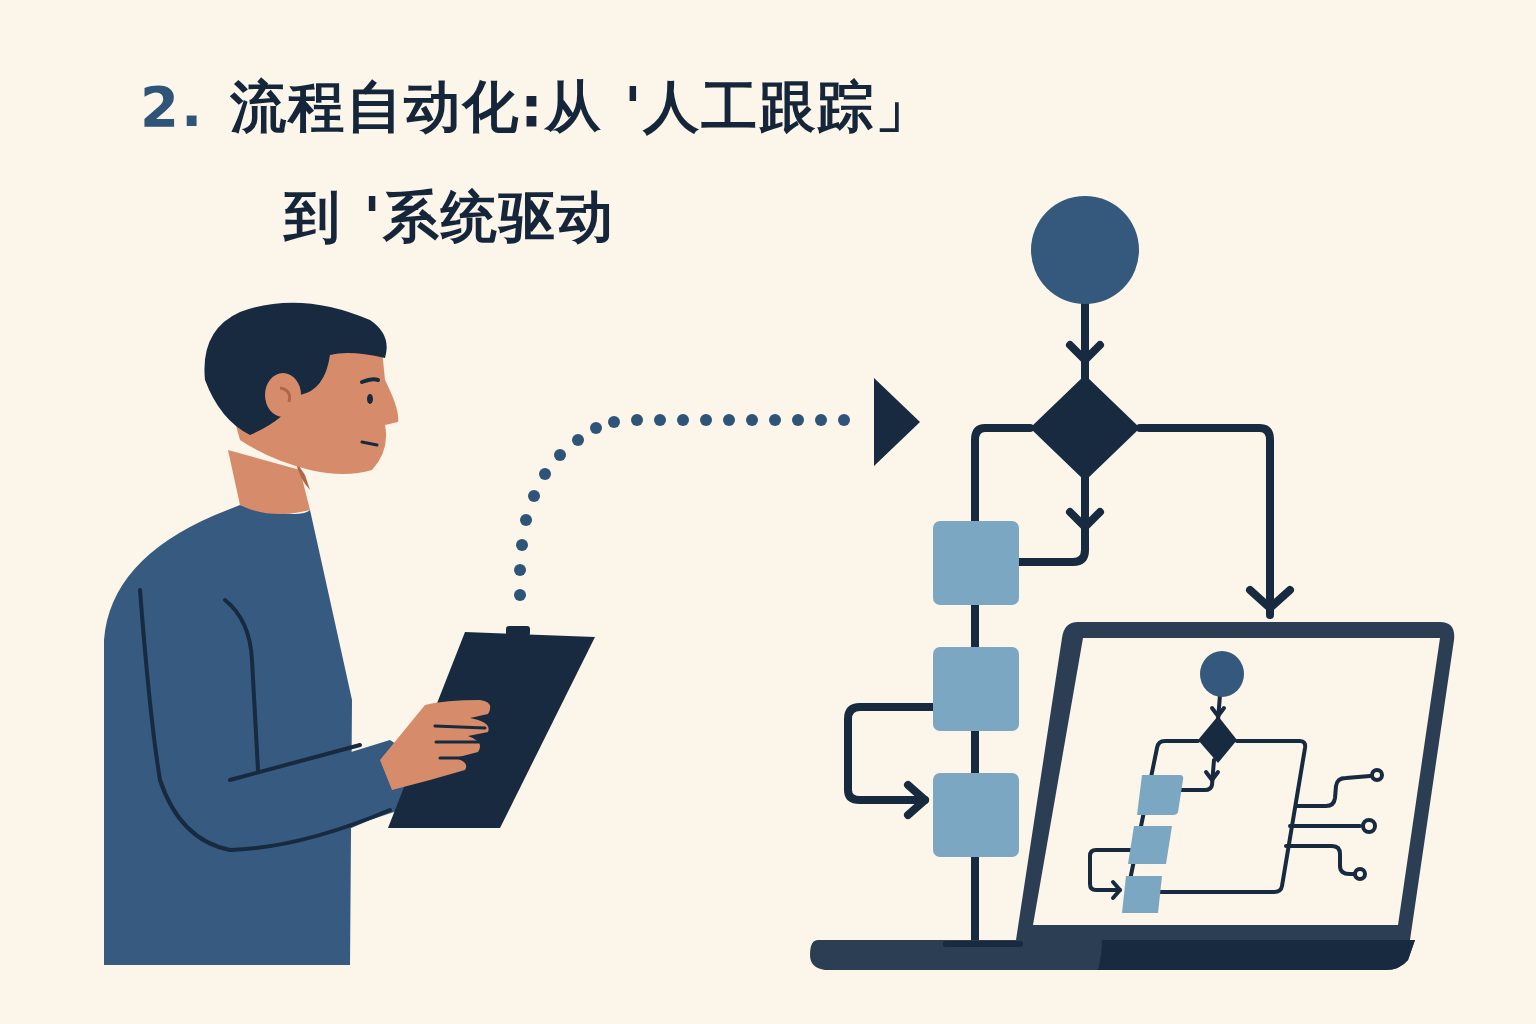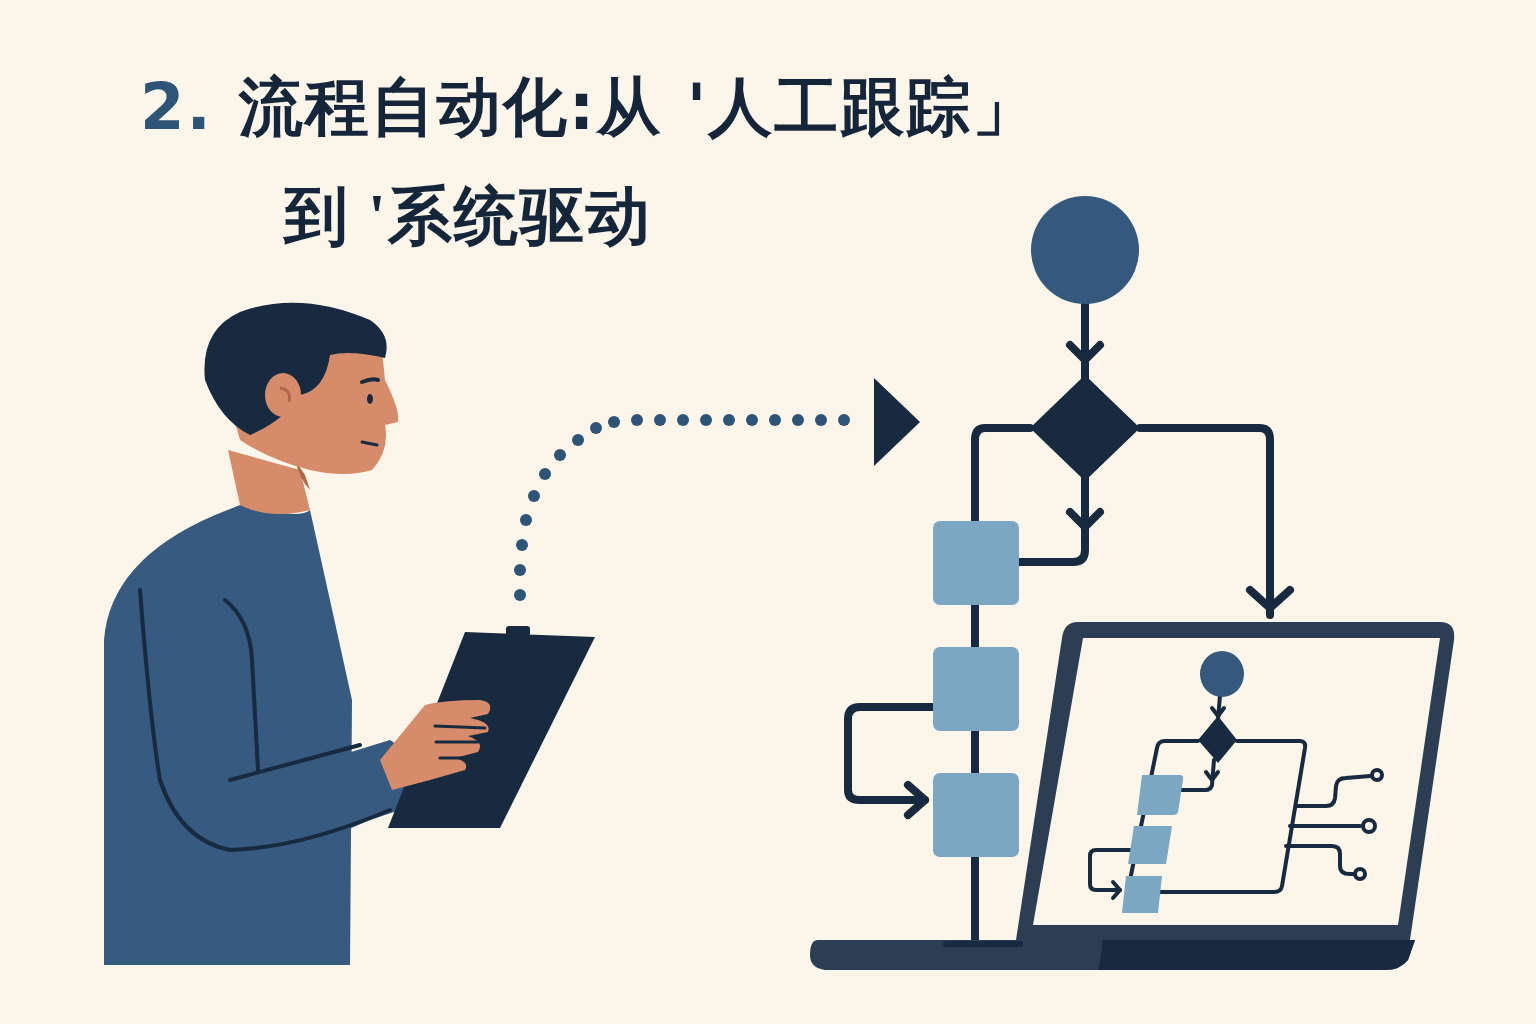--- a/index.html
+++ b/index.html
@@ -4,25 +4,25 @@
 <style>
   html, body { margin: 0; padding: 0; }
   body {
     width: 1536px; height: 1024px; overflow: hidden;
     background: #fbf5ea;
     position: relative;
     font-family: "DejaVu Sans", "Liberation Sans", sans-serif;
   }
   .title {
     position: absolute; left: 140px; top: 52px;
-    font-weight: bold; font-size: 64px; line-height: 110px;
+    font-weight: bold; font-size: 56px; line-height: 110px;
     color: #15263a; letter-spacing: 2px;
   }
   .title .num { color: #2e5477; margin-right: 26px; }
-  .title .line2 { display: block; padding-left: 144px; font-family: Liberation Serif, serif; }
+  .title .line2 { display: block; padding-left: 144px; }
   svg.art { position: absolute; left: 0; top: 0; }
 </style>
 </head>
 <body>
 
 <div class="title">
   <span class="num">2.</span><span>流程自动化:从 '人工跟踪」</span>
   <span class="line2">到 '系统驱动</span>
 </div>
 

